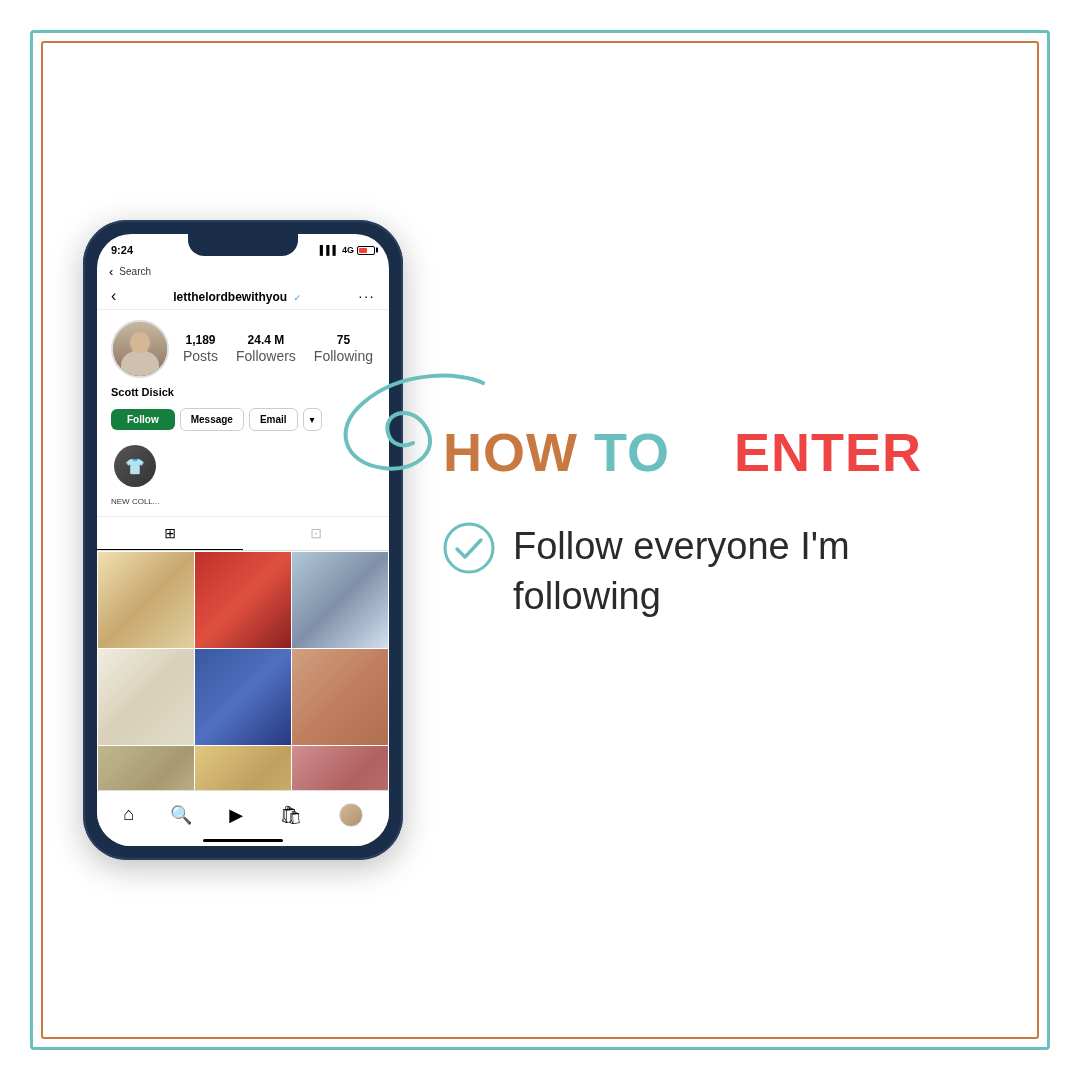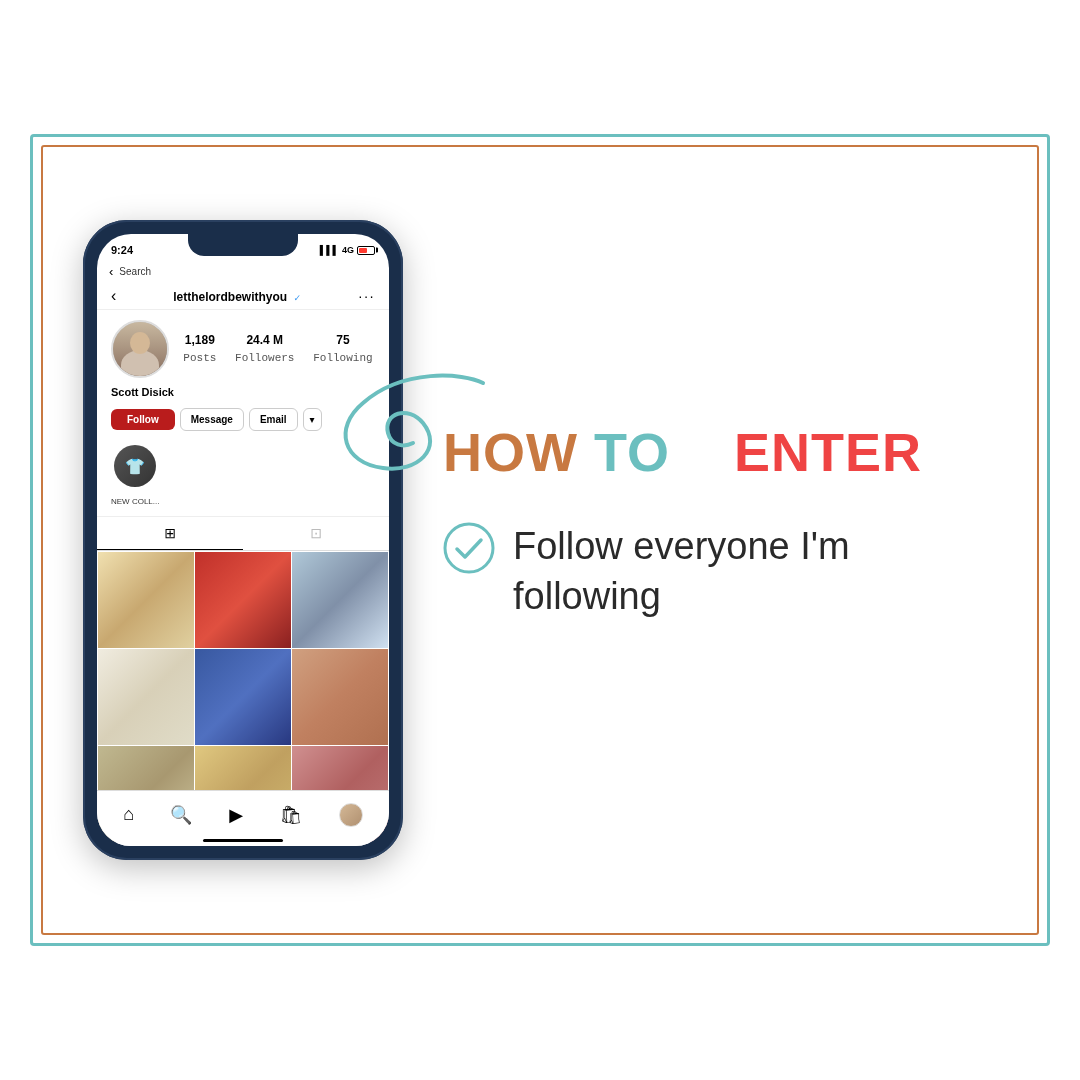--- a/index.html
+++ b/index.html
@@ -10,21 +10,21 @@
       background: #ffffff;
       display: flex;
       align-items: center;
       justify-content: center;
       font-family: -apple-system, BlinkMacSystemFont, 'Segoe UI', Arial, sans-serif;
       overflow: hidden;
     }
 
     .outer-border {
       width: 1020px;
-      height: 812px;
+      height: 1020px;
       border: 3px solid #6bbfbf;
       border-radius: 4px;
       position: relative;
       display: flex;
       align-items: center;
       justify-content: space-between;
       padding: 40px 50px;
       background: #fff;
     }
 
@@ -177,38 +177,38 @@
     }
 
     .stats-row {
       display: flex;
       gap: 14px;
       flex: 1;
       justify-content: space-around;
     }
     .stat-item { text-align: center; }
     .stat-num { font-size: 12px; font-weight: 700; color: #000; display: block; }
-    .stat-label { font-size: 11px; color: #555; font-family: Liberation Mono, monospace; }
+    .stat-label { font-size: 14px; color: #555; }
 
     .profile-name {
       padding: 2px 14px 6px;
       font-size: 11px;
       font-weight: 700;
       color: #000;
     }
 
     
     .action-buttons {
       display: flex;
       gap: 5px;
       padding: 4px 14px 8px;
       align-items: center;
     }
     .btn-follow {
-      background: #b91c1c;
+      background: #15803d;
       color: #fff;
       border: none;
       border-radius: 6px;
       padding: 5px 16px;
       font-size: 10px;
       font-weight: 600;
       cursor: pointer;
     }
     .btn-msg, .btn-email {
       background: #fff;

